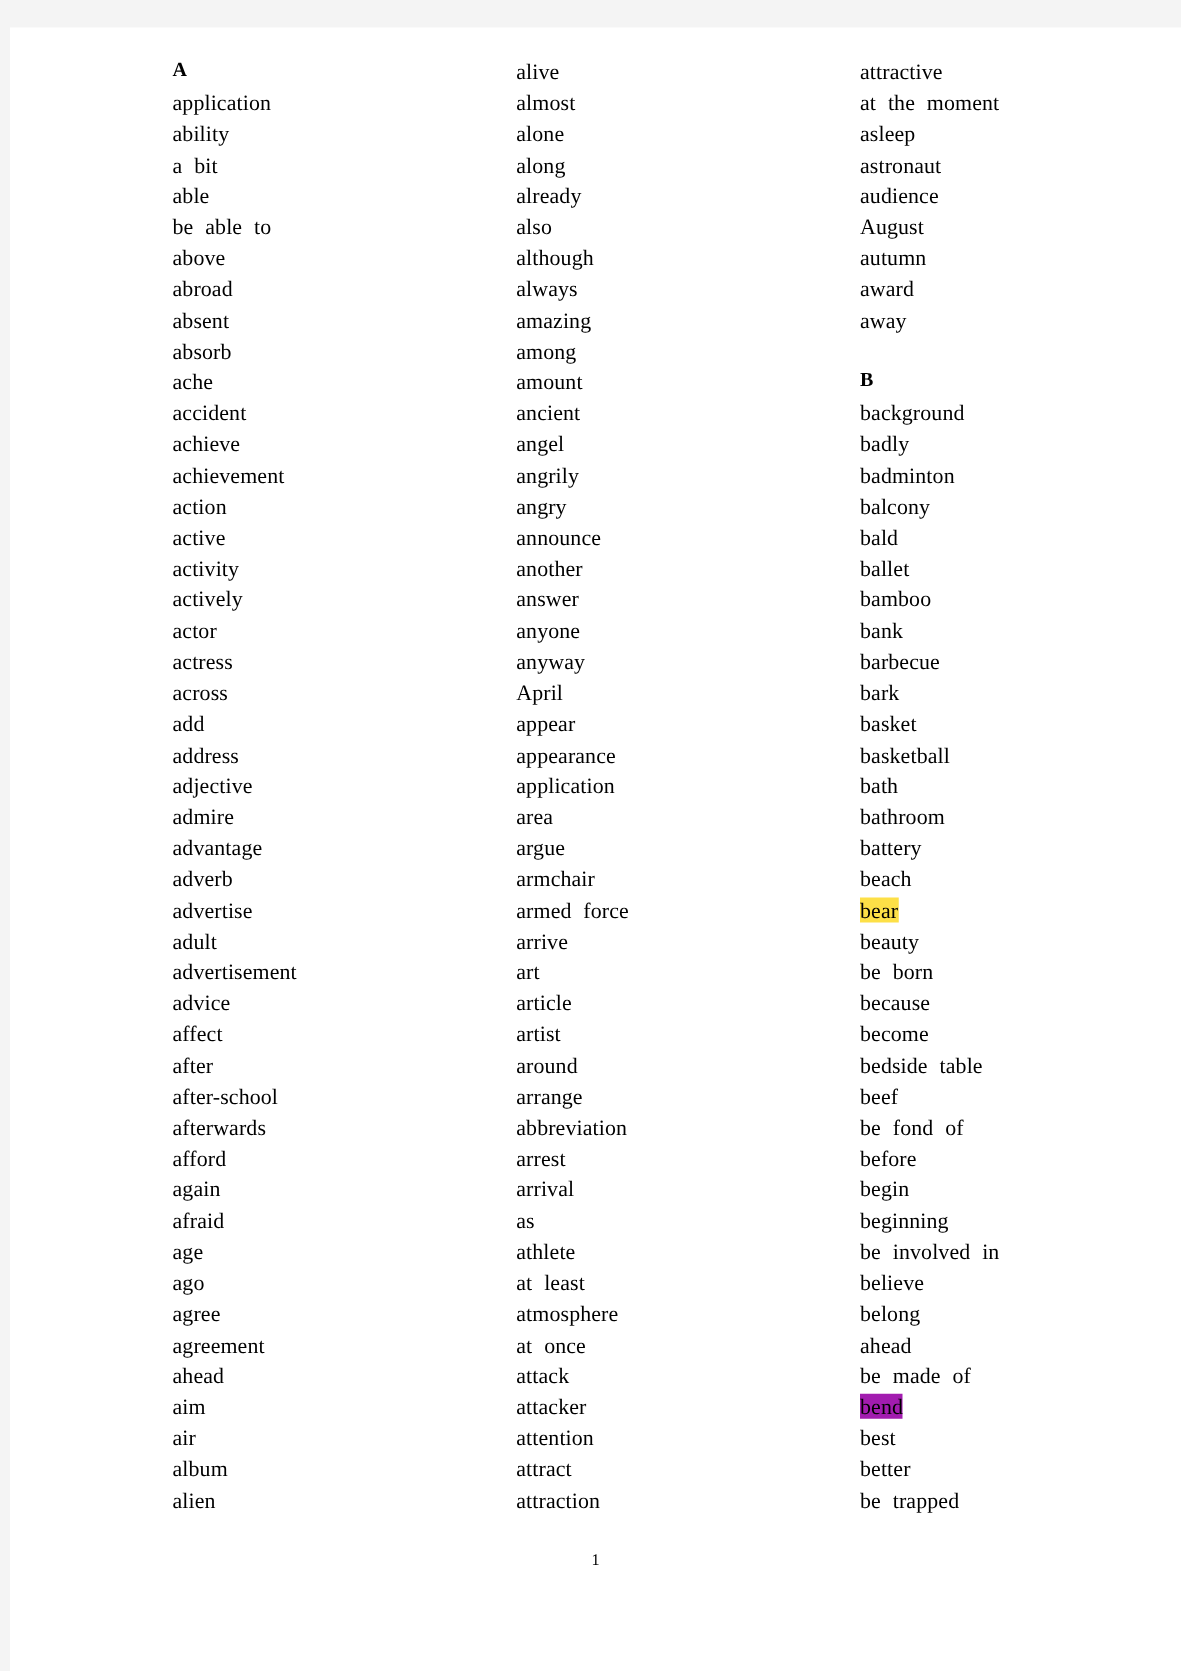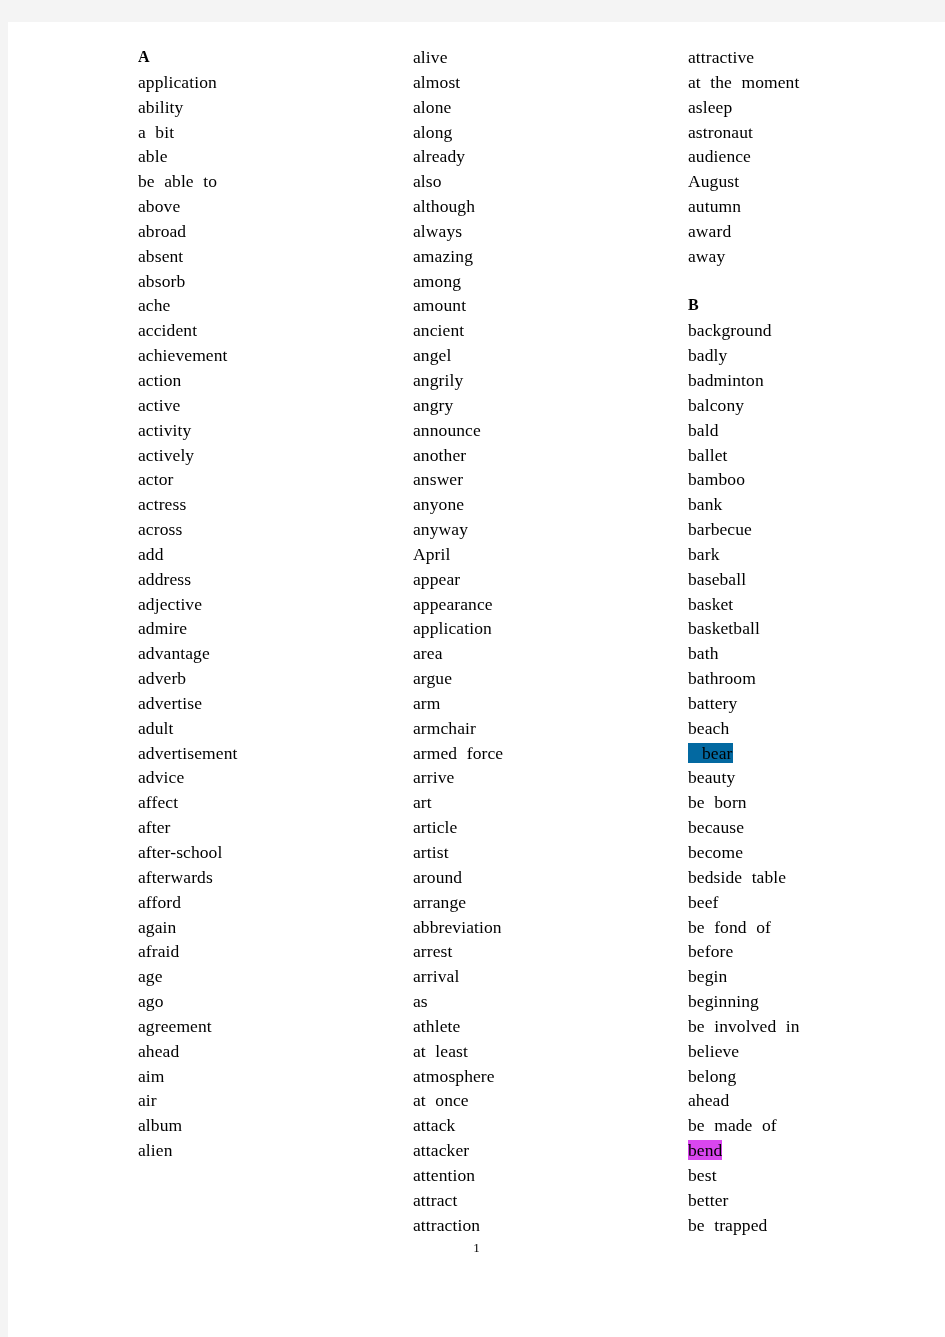--- a/index.html
+++ b/index.html
@@ -57,25 +57,24 @@
     font-family: "Liberation Serif", "DejaVu Serif", serif;
   }
   .entry.spacer {
     height: 24.85px;
   }
   
   .entry.multi {
     word-spacing: 5px;
   }
   .hl-green .txt {
-    background-color: #0369a1;
-    padding-left: 14px;
+    background-color: #fde047;
   }
   .hl-cyan .txt {
-    background-color: #d946ef;
+    background-color: #a21caf;
   }
   .page-number {
     position: absolute;
     left: 0;
     top: 1218px;
     width: 937px;
     text-align: center;
     font-size: 13px;
     color: #000000;
     font-family: "Liberation Serif", "DejaVu Serif", serif;
@@ -93,20 +92,21 @@
         <div class="entry"><span class="txt">ability</span></div>
         <div class="entry multi"><span class="txt">a bit</span></div>
         <div class="entry"><span class="txt">able</span></div>
         <div class="entry multi"><span class="txt">be able to</span></div>
         <div class="entry"><span class="txt">above</span></div>
         <div class="entry"><span class="txt">abroad</span></div>
         <div class="entry"><span class="txt">absent</span></div>
         <div class="entry"><span class="txt">absorb</span></div>
         <div class="entry"><span class="txt">ache</span></div>
         <div class="entry"><span class="txt">accident</span></div>
+        <div class="entry"><span class="txt">achieve</span></div>
         <div class="entry"><span class="txt">achievement</span></div>
         <div class="entry"><span class="txt">action</span></div>
         <div class="entry"><span class="txt">active</span></div>
         <div class="entry"><span class="txt">activity</span></div>
         <div class="entry"><span class="txt">actively</span></div>
         <div class="entry"><span class="txt">actor</span></div>
         <div class="entry"><span class="txt">actress</span></div>
         <div class="entry"><span class="txt">across</span></div>
         <div class="entry"><span class="txt">add</span></div>
         <div class="entry"><span class="txt">address</span></div>
@@ -120,20 +120,21 @@
         <div class="entry"><span class="txt">advice</span></div>
         <div class="entry"><span class="txt">affect</span></div>
         <div class="entry"><span class="txt">after</span></div>
         <div class="entry"><span class="txt">after-school</span></div>
         <div class="entry"><span class="txt">afterwards</span></div>
         <div class="entry"><span class="txt">afford</span></div>
         <div class="entry"><span class="txt">again</span></div>
         <div class="entry"><span class="txt">afraid</span></div>
         <div class="entry"><span class="txt">age</span></div>
         <div class="entry"><span class="txt">ago</span></div>
+        <div class="entry"><span class="txt">agree</span></div>
         <div class="entry"><span class="txt">agreement</span></div>
         <div class="entry"><span class="txt">ahead</span></div>
         <div class="entry"><span class="txt">aim</span></div>
         <div class="entry"><span class="txt">air</span></div>
         <div class="entry"><span class="txt">album</span></div>
         <div class="entry"><span class="txt">alien</span></div>
       </div>
     <div class="column" id="col-1">
         <div class="entry"><span class="txt">alive</span></div>
         <div class="entry"><span class="txt">almost</span></div>
@@ -154,21 +155,20 @@
         <div class="entry"><span class="txt">another</span></div>
         <div class="entry"><span class="txt">answer</span></div>
         <div class="entry"><span class="txt">anyone</span></div>
         <div class="entry"><span class="txt">anyway</span></div>
         <div class="entry"><span class="txt">April</span></div>
         <div class="entry"><span class="txt">appear</span></div>
         <div class="entry"><span class="txt">appearance</span></div>
         <div class="entry"><span class="txt">application</span></div>
         <div class="entry"><span class="txt">area</span></div>
         <div class="entry"><span class="txt">argue</span></div>
-        <div class="entry"><span class="txt">arm</span></div>
         <div class="entry"><span class="txt">armchair</span></div>
         <div class="entry multi"><span class="txt">armed force</span></div>
         <div class="entry"><span class="txt">arrive</span></div>
         <div class="entry"><span class="txt">art</span></div>
         <div class="entry"><span class="txt">article</span></div>
         <div class="entry"><span class="txt">artist</span></div>
         <div class="entry"><span class="txt">around</span></div>
         <div class="entry"><span class="txt">arrange</span></div>
         <div class="entry"><span class="txt">abbreviation</span></div>
         <div class="entry"><span class="txt">arrest</span></div>
@@ -199,21 +199,20 @@
         <div class="entry"><span class="txt">background</span></div>
         <div class="entry"><span class="txt">badly</span></div>
         <div class="entry"><span class="txt">badminton</span></div>
         <div class="entry"><span class="txt">balcony</span></div>
         <div class="entry"><span class="txt">bald</span></div>
         <div class="entry"><span class="txt">ballet</span></div>
         <div class="entry"><span class="txt">bamboo</span></div>
         <div class="entry"><span class="txt">bank</span></div>
         <div class="entry"><span class="txt">barbecue</span></div>
         <div class="entry"><span class="txt">bark</span></div>
-        <div class="entry"><span class="txt">baseball</span></div>
         <div class="entry"><span class="txt">basket</span></div>
         <div class="entry"><span class="txt">basketball</span></div>
         <div class="entry"><span class="txt">bath</span></div>
         <div class="entry"><span class="txt">bathroom</span></div>
         <div class="entry"><span class="txt">battery</span></div>
         <div class="entry"><span class="txt">beach</span></div>
         <div class="entry hl-green"><span class="txt">bear</span></div>
         <div class="entry"><span class="txt">beauty</span></div>
         <div class="entry multi"><span class="txt">be born</span></div>
         <div class="entry"><span class="txt">because</span></div>

